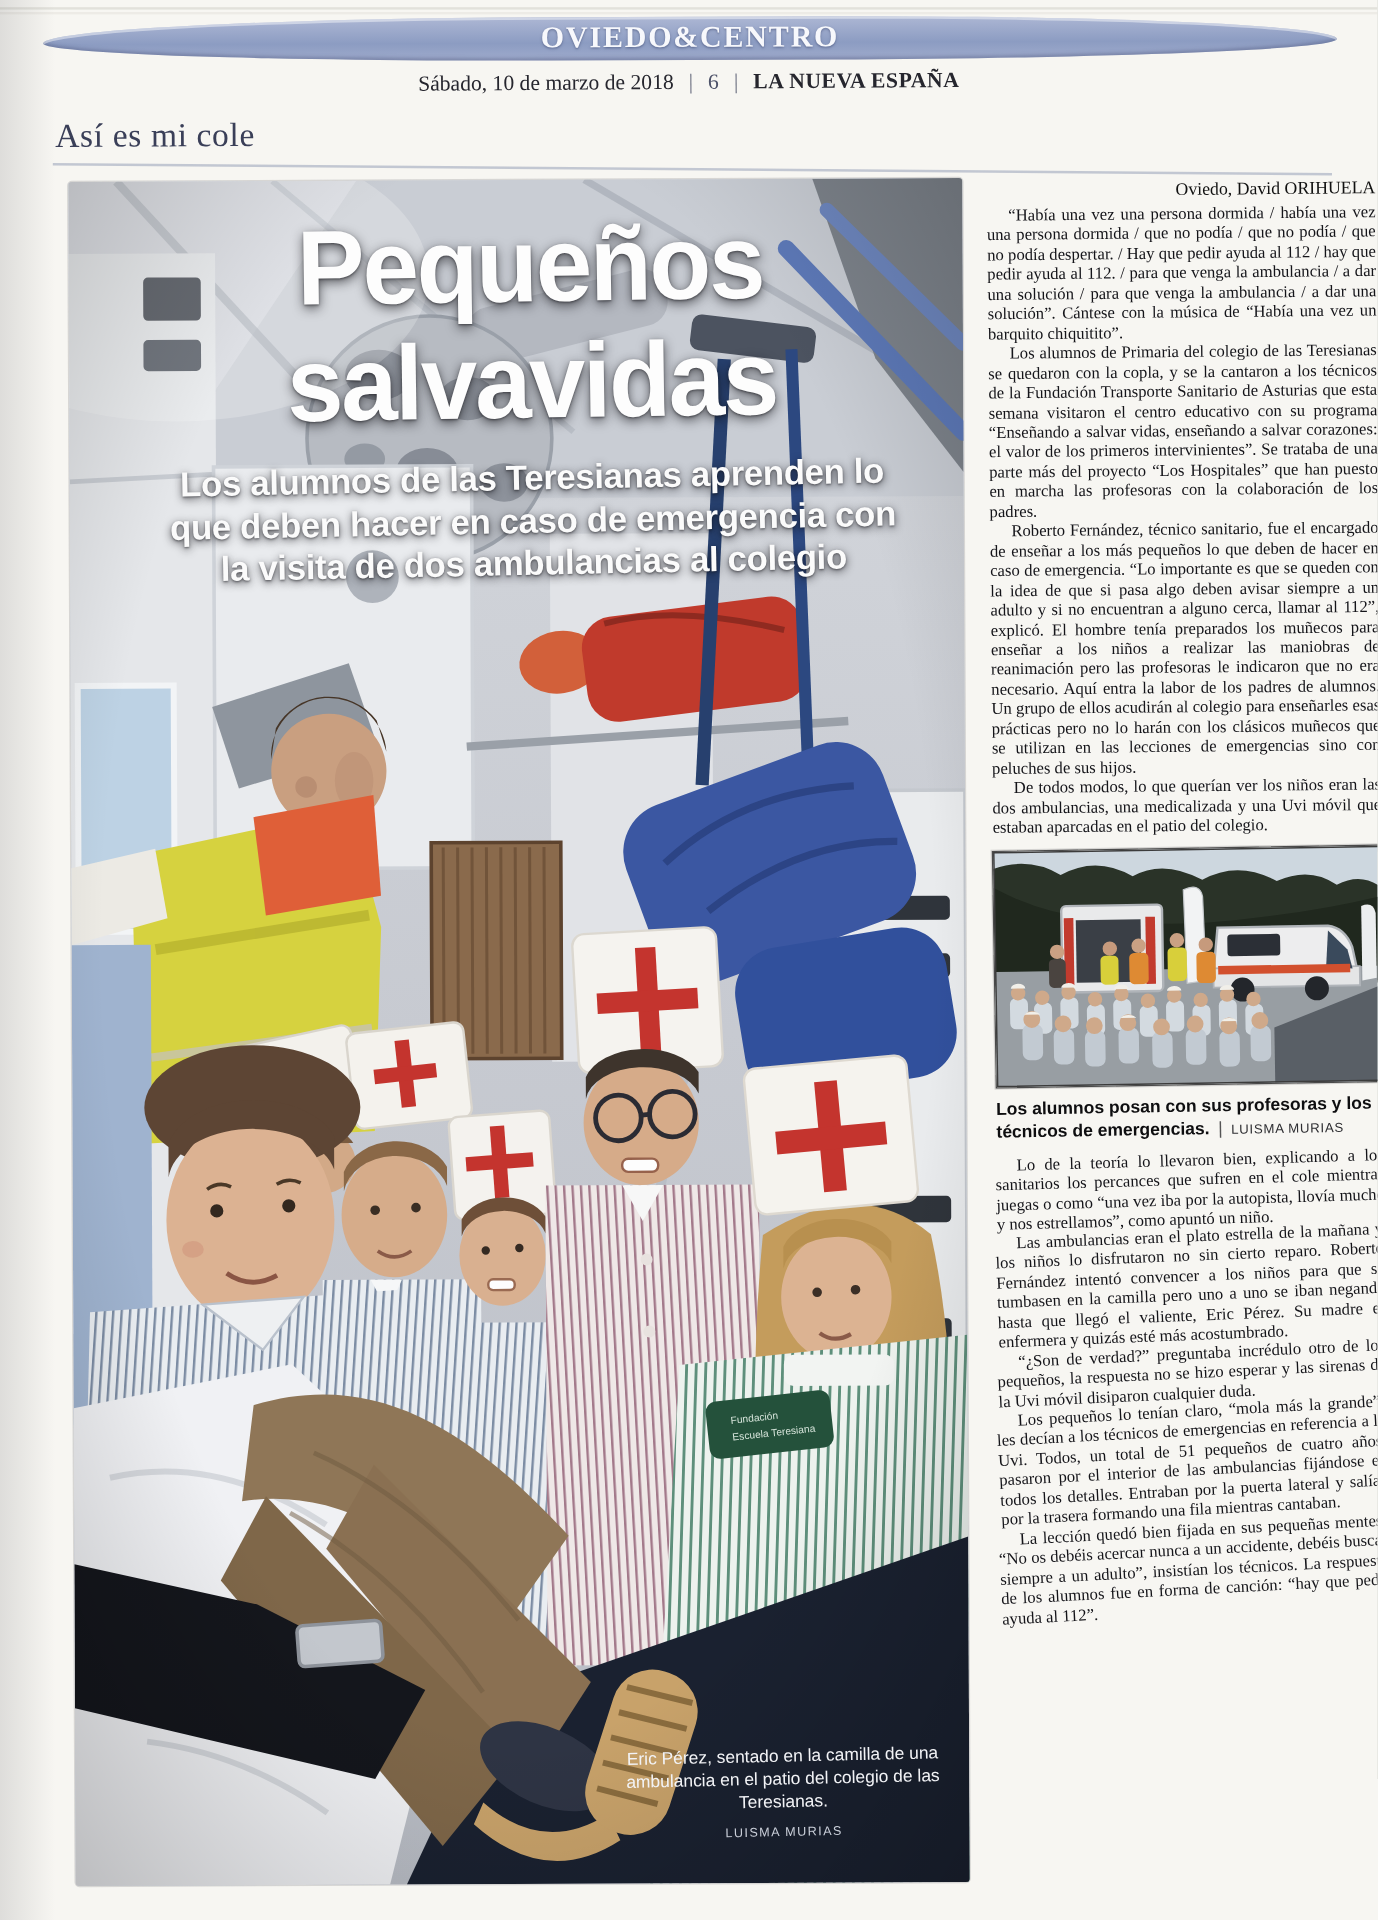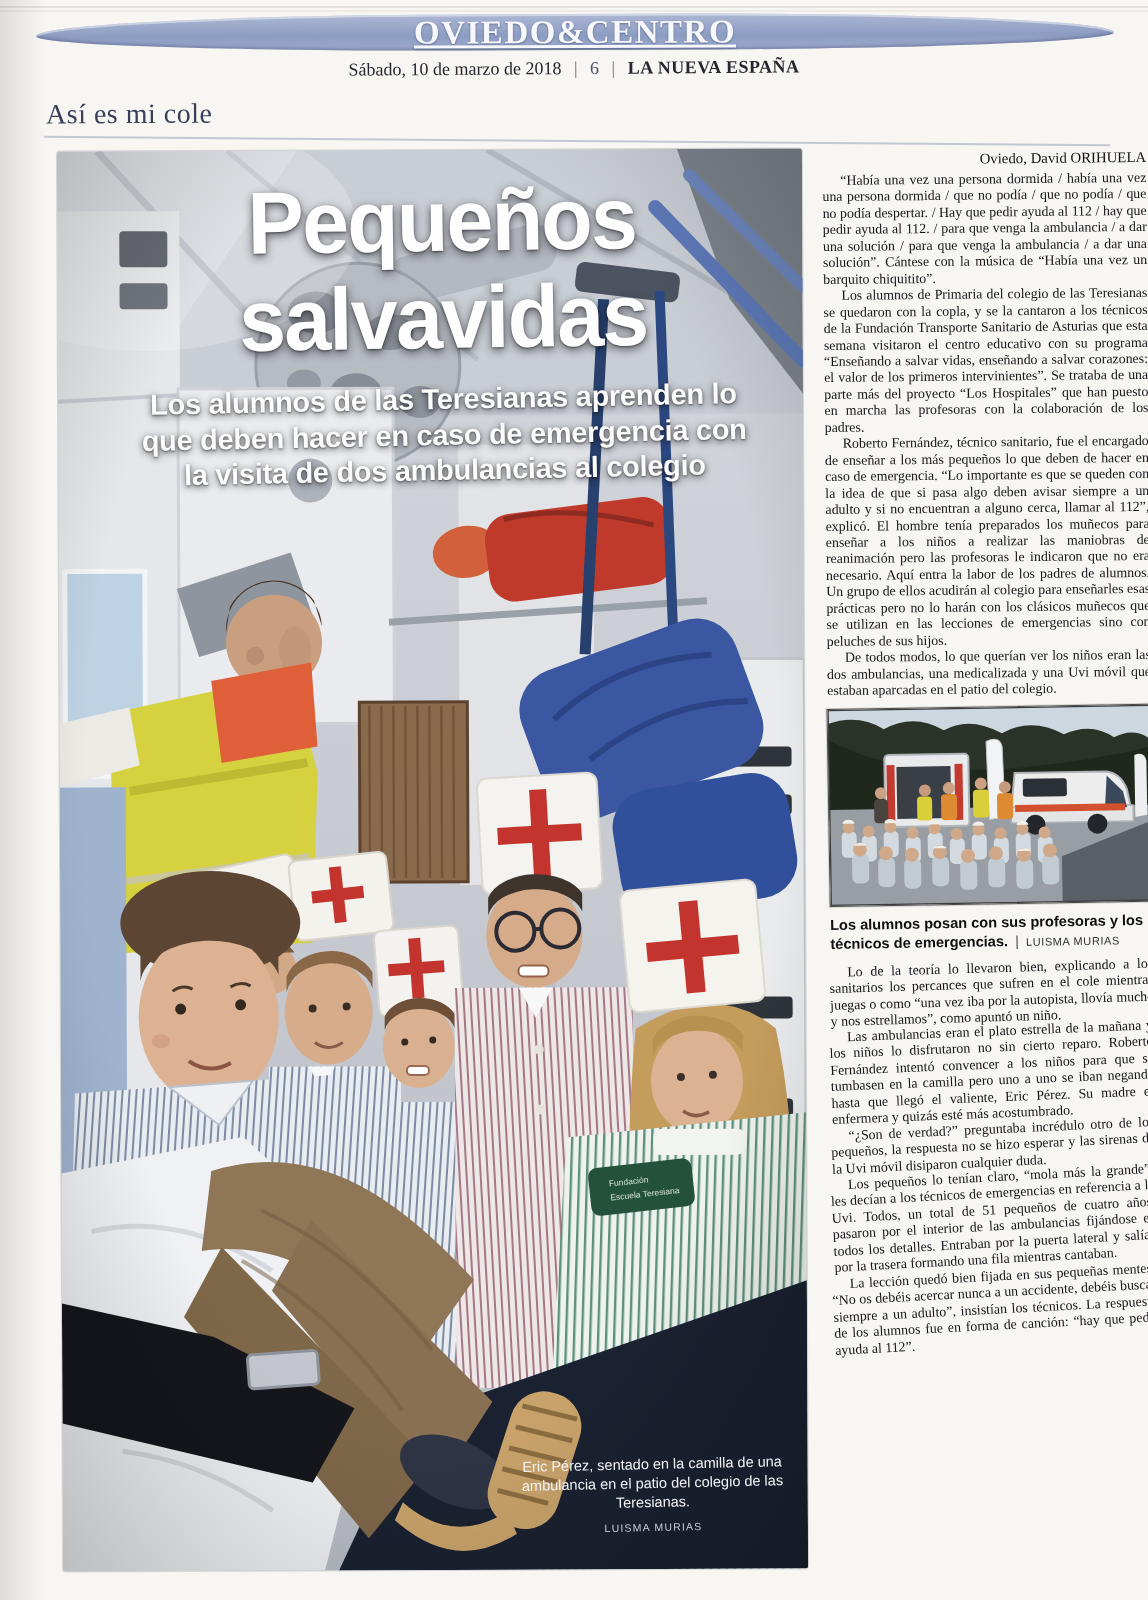--- a/index.html
+++ b/index.html
@@ -8,22 +8,22 @@
   #page::before{content:"";position:absolute;left:0;top:0;bottom:0;width:46px;
         background:linear-gradient(to right,rgba(90,90,95,.16),rgba(90,90,95,0));pointer-events:none;z-index:40;}
   .scan-streak{position:absolute;left:0;right:0;height:2px;background:#d9d8d2;opacity:.7;}
 
   
   .banner{position:absolute;left:36px;top:14px;width:1078px;height:36px;
         background:linear-gradient(#adb7d4,#8c9cc2 60%,#9fabcc);
         border-radius:50% 50% 50% 50% / 26px 26px 20px 20px;
         box-shadow:inset 0 2px 0 rgba(255,255,255,.45), inset 0 -2px 3px rgba(60,70,110,.35);
         display:flex;align-items:center;justify-content:center;transform:rotate(-.2deg);}
-  .banner-title{font-weight:bold;font-size:33px;letter-spacing:1.5px;color:#f7f8fc;
-        text-shadow:0 1px 2px rgba(50,60,100,.55);text-decoration:underline;}
+  .banner-title{font-weight:bold;font-size:25px;letter-spacing:1.5px;color:#f7f8fc;
+        text-shadow:0 1px 2px rgba(50,60,100,.55);}
   .dateline{position:absolute;left:0;top:58px;width:100%;text-align:center;font-size:18px;color:#26262e;
         transform:rotate(-.4deg);}
   .dateline .sep{color:#6b6f80;margin:0 8px;font-weight:400;}
   .dateline .pageno{color:#4d5269;}
   .dateline .paper{font-weight:bold;letter-spacing:.5px;}
 
   .kicker{position:absolute;left:46px;top:98px;font-size:28px;color:#3a3f58;letter-spacing:.5px;
         transform:rotate(-.3deg);text-align:center;}
   .kicker-rule{position:absolute;left:44px;top:140px;width:1066px;height:2px;background:#a6adc0;
         opacity:.65;transform:rotate(.45deg);}

